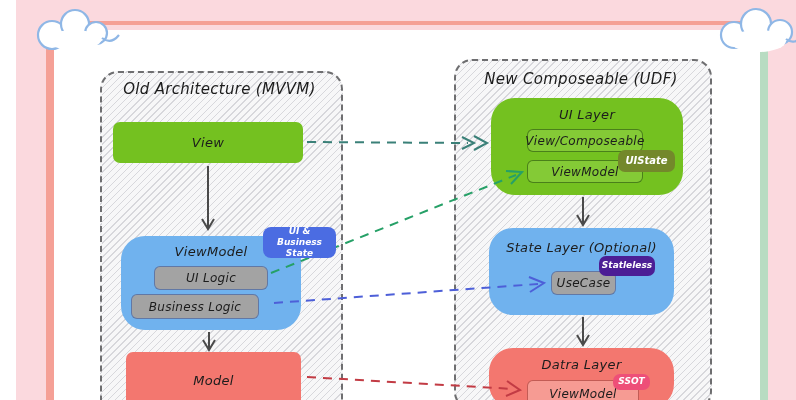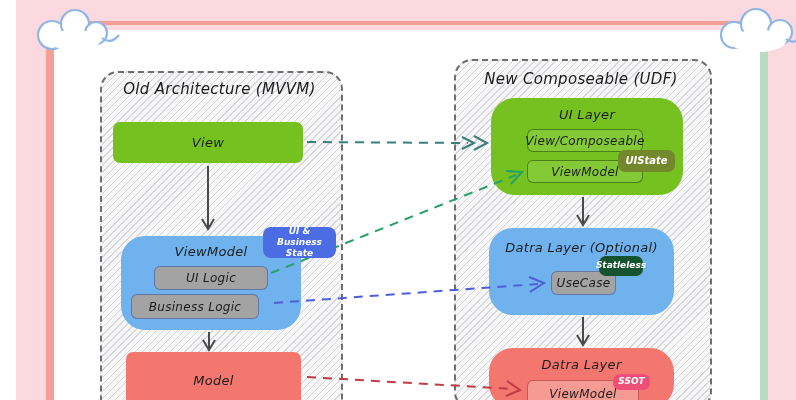--- a/index.html
+++ b/index.html
@@ -42,21 +42,21 @@
   .sub-green{background:#84ca36;border:1.2px solid rgba(28,68,4,.55);}
   .sub-blue{background:#a3a3a3;border:1.2px solid rgba(44,86,168,.55);}
   .sub-red{background:#f69b93;border:1.2px solid rgba(152,40,34,.55);}
 
   .badge{
     position:absolute;border-radius:8px;color:#fff;font-weight:bold;font-style:italic;
     display:flex;align-items:center;justify-content:center;text-align:center;line-height:1.25;
   }
   .b-state{left:247px;top:227px;width:73px;height:31px;font-size:9px;background:#4b6ce2;padding:0 3px;box-sizing:border-box;}
   .b-uistate{left:602px;top:150px;width:57px;height:22px;font-size:10px;background:#73882b;border-radius:7px;}
-  .b-stateless{left:583px;top:256px;width:44px;height:20px;font-size:9px;background:#14532d;border-radius:7px;}
+  .b-stateless{left:583px;top:256px;width:56px;height:20px;font-size:9px;background:#4c1d95;border-radius:7px;}
   .b-ssot{left:597px;top:374px;width:37px;height:16px;font-size:9px;background:#ee4f78;border-radius:7px;}
 
   svg.overlay{position:absolute;left:0;top:0;pointer-events:none;}
 </style>
 </head>
 <body>
 
 <div class="stage">
 
   <div class="topline"></div>
@@ -111,21 +111,21 @@
     <div class="head hand" style="top:9px;">UI Layer</div>
     <div class="sub sub-green hand" style="left:36px;top:31px;width:114px;height:21px;">
       <span>View/Composeable</span>
     </div>
     <div class="sub sub-green hand" style="left:36px;top:62px;width:114px;height:21px;">
       <span>ViewModel</span>
     </div>
   </div>
 
   <div class="box-col blue" style="left:473px;top:228px;width:185px;height:87px;">
-    <div class="head hand" style="top:12px;">Datra Layer (Optional)</div>
+    <div class="head hand" style="top:12px;">State Layer (Optional)</div>
     <div class="sub sub-blue hand" style="left:62px;top:43px;width:63px;height:22px;">
       <span>UseCase</span>
     </div>
   </div>
 
   <div class="box-col red" style="left:473px;top:348px;width:185px;height:60px;">
     <div class="head hand" style="top:9px;">Datra Layer</div>
     <div class="sub sub-red hand" style="left:38px;top:32px;width:110px;height:26px;">
       <span>ViewModel</span>
     </div>

